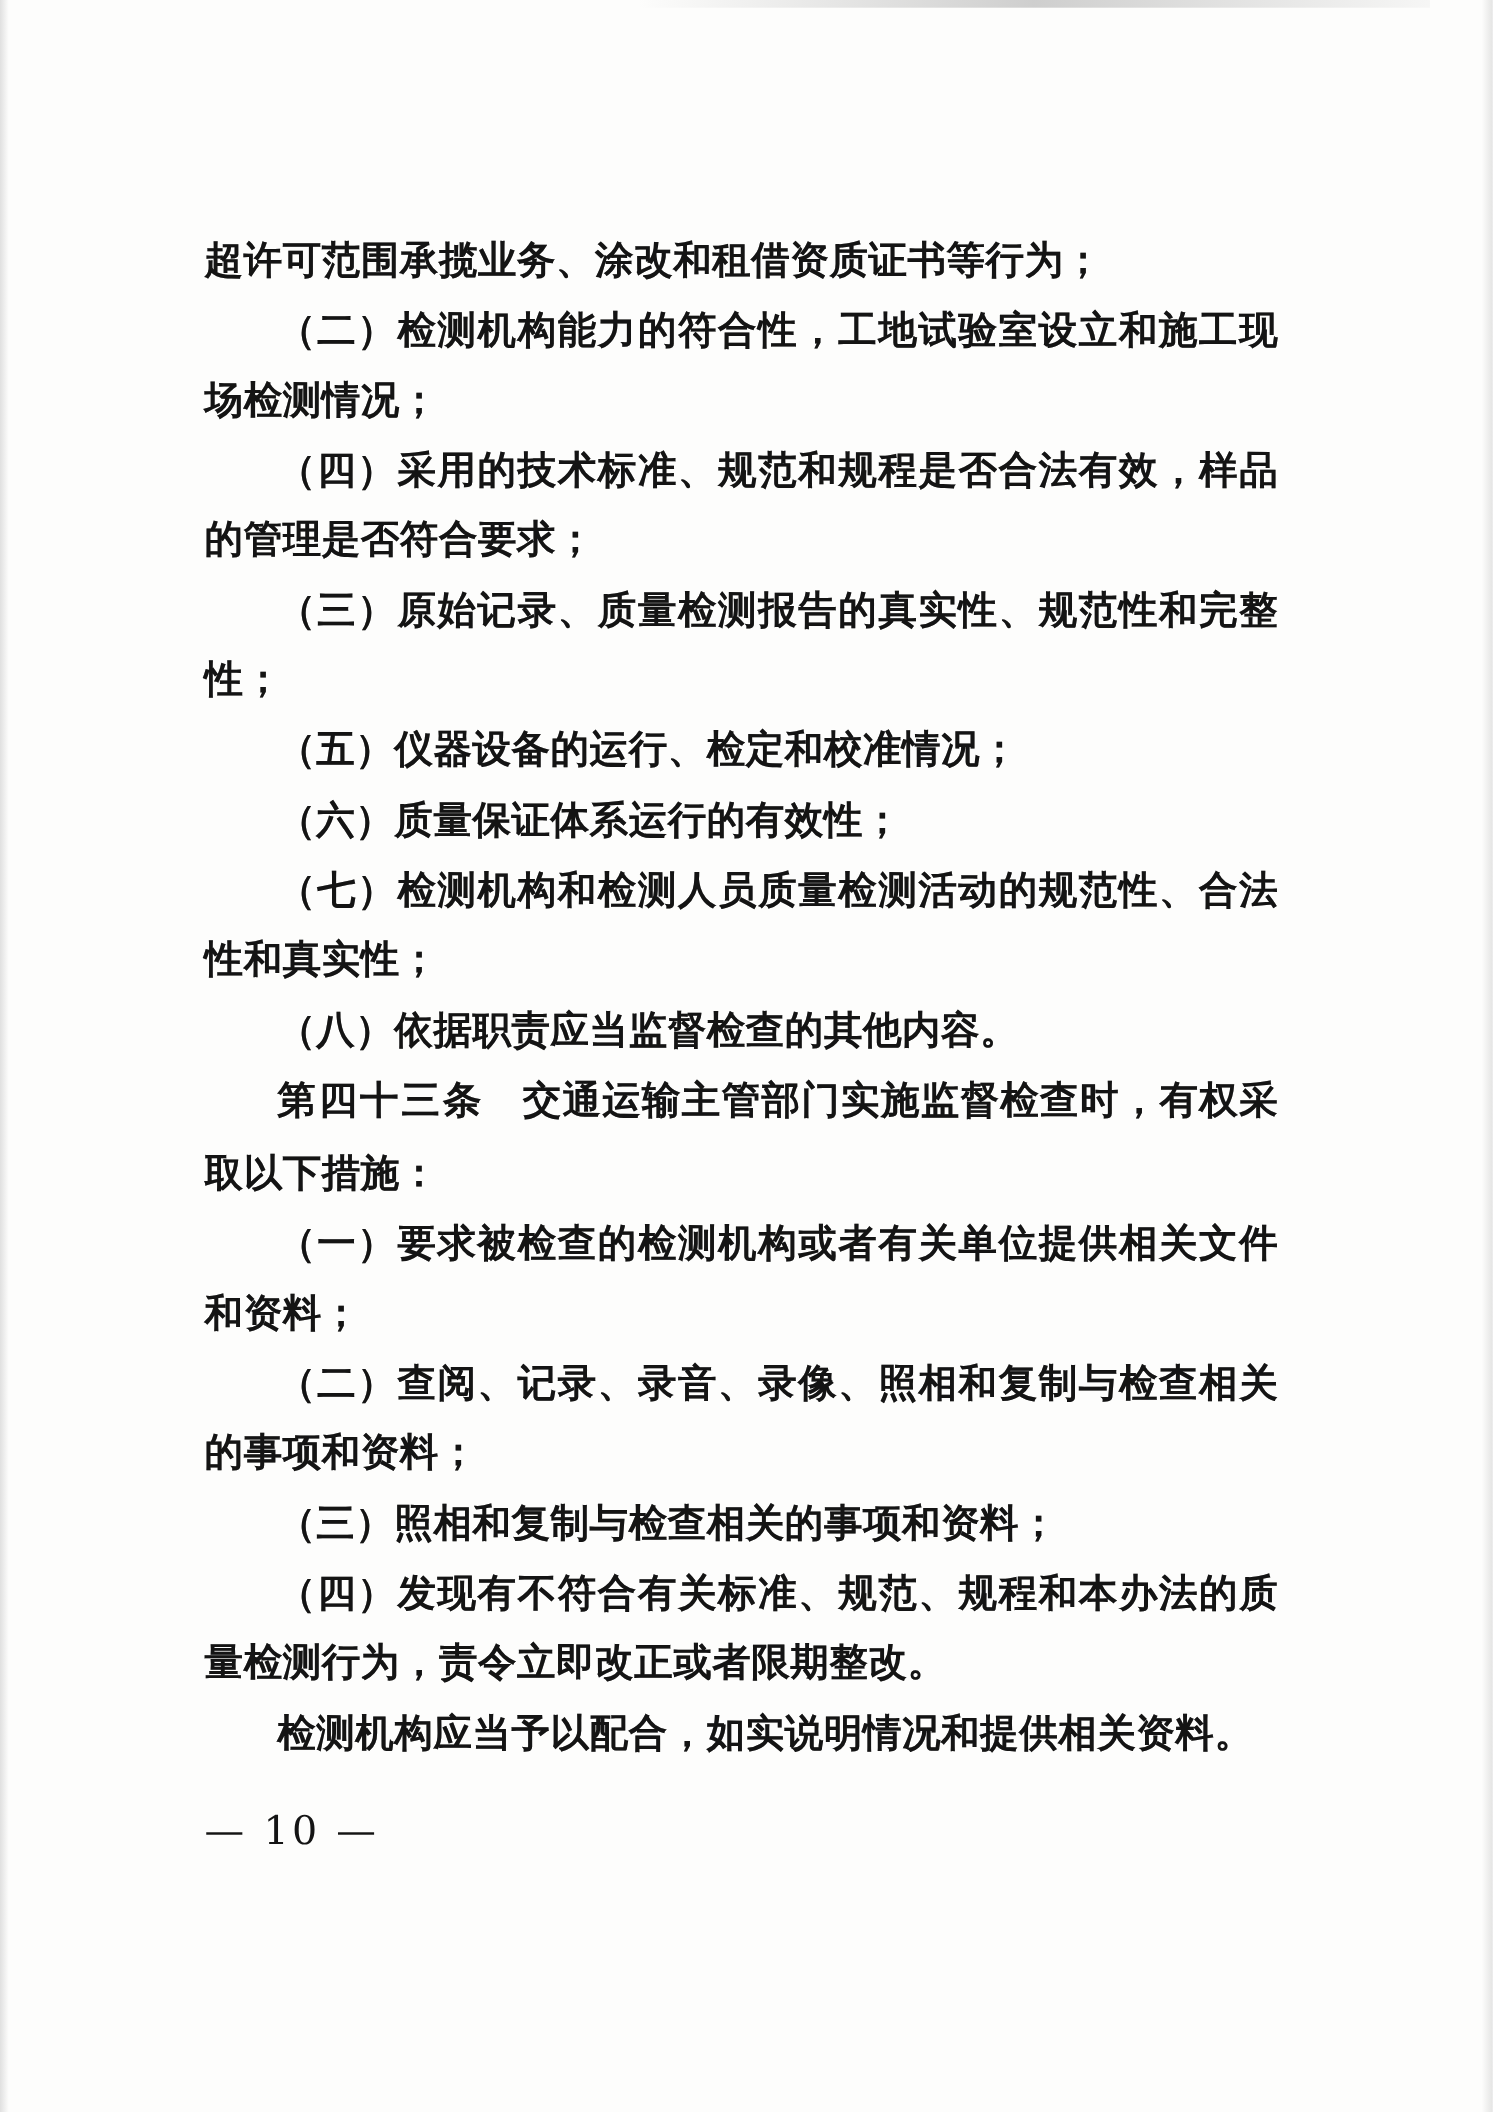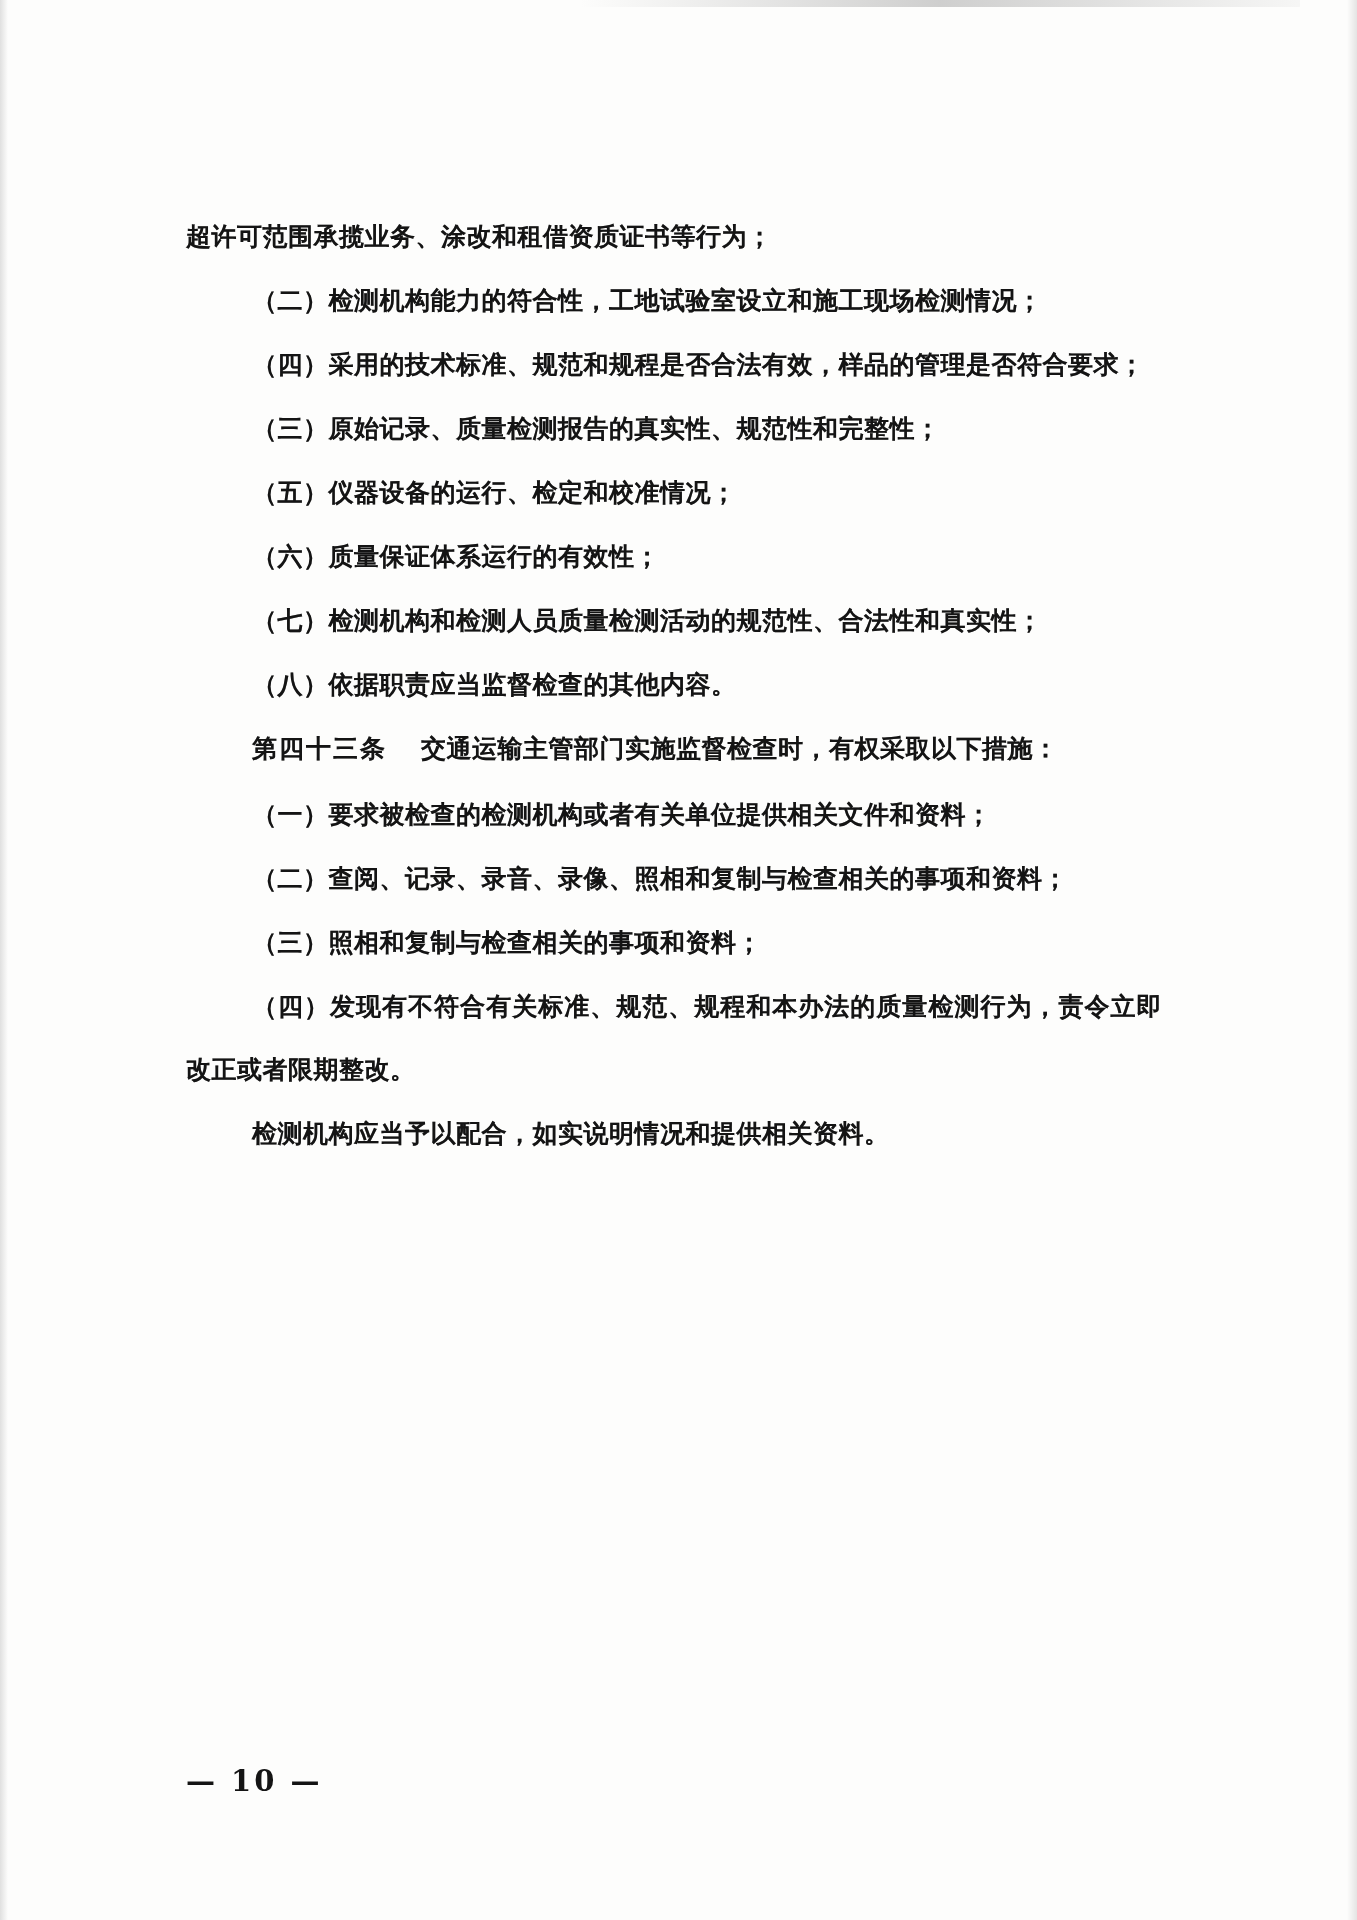--- a/index.html
+++ b/index.html
@@ -48,21 +48,21 @@
   }
 
   .content {
     position: absolute;
     left: 186px;
     top: 205px;
     width: 980px;
   }
 
   .para {
-    font-size: 25px;
+    font-size: 35px;
     line-height: 63px;
     letter-spacing: 0.5px;
     text-align: justify;
     text-justify: inter-character;
     margin: 0 4px 1px 0;
     color: #141414;
     font-weight: 600;
     text-shadow: 0 0 0.6px rgba(0,0,0,0.45);
   }
   .para.indent {
@@ -78,25 +78,25 @@
     font-family: Liberation Mono, monospace;
   }
   .article-gap {
     display: inline-block;
     width: 34px;
   }
 
   .page-number {
     position: absolute;
     left: 186px;
-    top: 1764px;
+    top: 1644px;
     width: 980px;
-    font-size: 29px;
+    font-size: 36px;
     color: #141414;
-    font-weight: 700;
+    font-weight: 400;
     letter-spacing: 3px;
   }
 </style>
 </head>
 <body>
 
 <div class="page">
   <div class="scan-left-edge"></div>
   <div class="scan-right-edge"></div>
   <div class="scan-top-smudge"></div>

